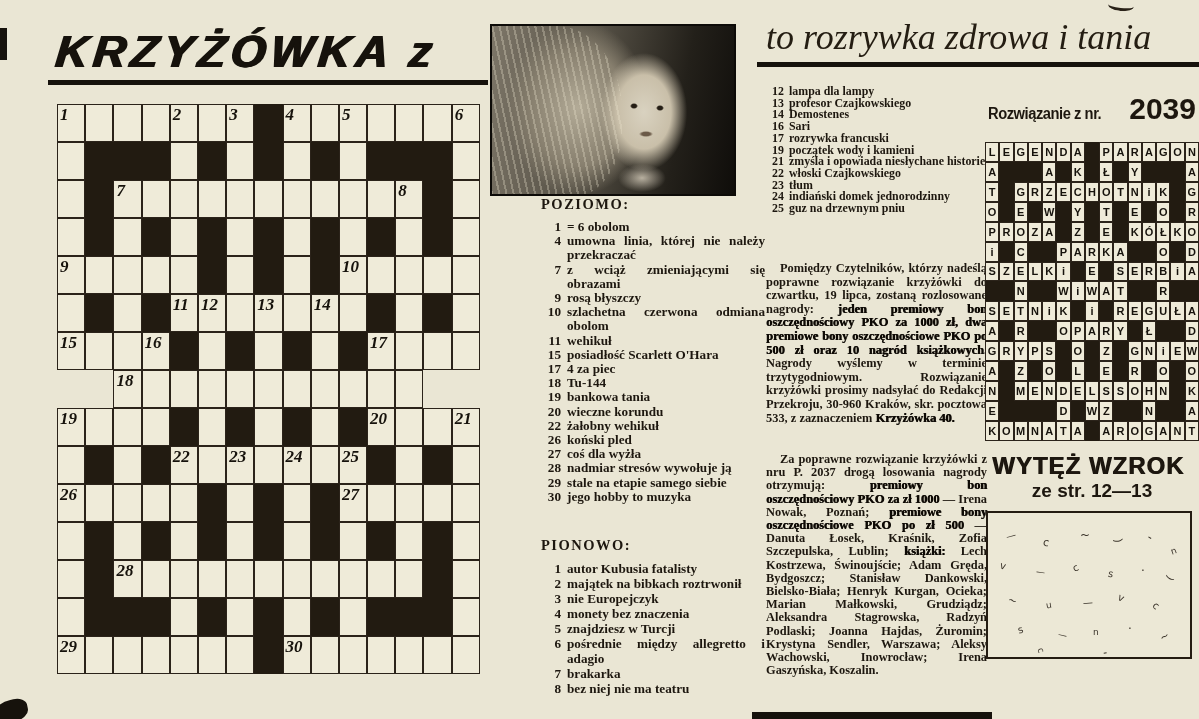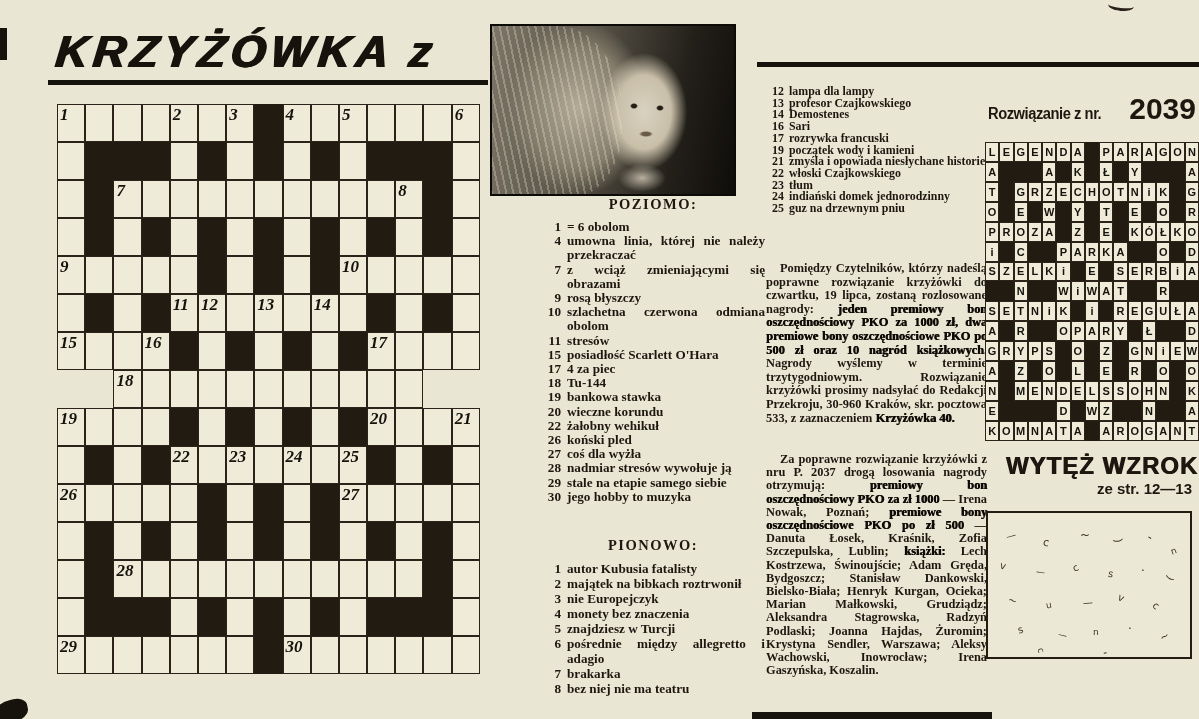--- a/index.html
+++ b/index.html
@@ -63,21 +63,21 @@
   .cnum{
     position:absolute; left:2px; top:0px;
     font-family:"Liberation Serif", serif; font-style:italic; font-weight:bold;
     font-size:17px; color:#16120c; line-height:20px;
   }
   
   .clue-col{position:absolute; left:541px; width:224px;}
   .clues-across{top:196px;}
   .list-header{
     font-family:"Liberation Serif", serif; font-weight:bold;
-    font-size:14.5px; letter-spacing:1.5px; margin-bottom:7px;text-align:center;
+    font-size:14.5px; letter-spacing:1.5px; margin-bottom:7px;
   }
   .clue{display:flex; font-weight:bold; font-size:13.2px; line-height:14.2px;}
   .clue .n{width:20px; text-align:right; margin-right:6px; flex:none;}
   .clue .t{flex:1; text-align:justify;}
   .clues-down-list .clue{line-height:15px;}
   
   .right-col{position:absolute; left:766px; top:86px; width:221px;}
   .right-col .clue{font-size:11.9px; line-height:11.7px;}
   .right-col .clue .n{width:18px; margin-right:5px;}
   .notice{
@@ -105,40 +105,40 @@
     display:flex; align-items:center; justify-content:center;
     font-family:"Liberation Sans", sans-serif; font-weight:bold; font-size:11px; color:#16120c;
   }
   .scell.black{background:#221b11; border-color:#221b11;}
   
   .eye-title{
     position:absolute; left:992px; top:452px; width:206px;
     font-family:"Liberation Sans", sans-serif; font-weight:bold;
     font-size:24px; letter-spacing:1px; white-space:nowrap;
     text-shadow:0.8px 0 0 #16120c;
-    text-align:right;
   }
   .eye-sub{
-    position:absolute; left:992px; top:480px; width:200px; text-align:right;
-    font-family:"Liberation Sans", sans-serif; font-weight:bold; font-size:15px;
+    position:absolute; left:992px; top:480px; width:200px; text-align:center;
+    font-family:"Liberation Sans", sans-serif; font-weight:bold; font-size:19px;
   }
   .eye-box{
     position:absolute; left:986px; top:511px; width:206px; height:148px;
     border:2.5px solid #241c12; box-sizing:border-box; background:#ece8d6; overflow:hidden;
   }
   .mark{position:absolute; font-family:"DejaVu Sans", sans-serif; color:#3a332a; line-height:1;}
 </style>
 </head>
 <body>
 
 <div class="page">
 
   <div class="edge-bar"></div>
   <div class="title-left">KRZYŻÓWKA z</div>
   <div class="rule-left"></div>
+  <div class="title-right">to rozrywka zdrowa i tania</div>
   <div class="rule-right"></div>
   <div class="artifact-top"></div>
 
   <div class="photo">
     <div class="hair-sheen"></div>
   </div>
 
   <div class="main-grid" id="main-grid">
       <div class="mcell">
         <span class="cnum">1</span>
@@ -445,37 +445,37 @@
         <div class="clue">
           <span class="n">9</span>
           <span class="t">rosą błyszczy</span>
         </div>
         <div class="clue">
           <span class="n">10</span>
           <span class="t">szlachetna czerwona odmiana obolom</span>
         </div>
         <div class="clue">
           <span class="n">11</span>
-          <span class="t">stresów</span>
+          <span class="t">wehikuł</span>
         </div>
         <div class="clue">
           <span class="n">15</span>
           <span class="t">posiadłość Scarlett O'Hara</span>
         </div>
         <div class="clue">
           <span class="n">17</span>
           <span class="t">4 za piec</span>
         </div>
         <div class="clue">
           <span class="n">18</span>
           <span class="t">Tu-144</span>
         </div>
         <div class="clue">
           <span class="n">19</span>
-          <span class="t">bankowa stawka</span>
+          <span class="t">bankowa tania</span>
         </div>
         <div class="clue">
           <span class="n">20</span>
           <span class="t">wieczne korundu</span>
         </div>
         <div class="clue">
           <span class="n">22</span>
           <span class="t">żałobny wehikuł</span>
         </div>
         <div class="clue">

